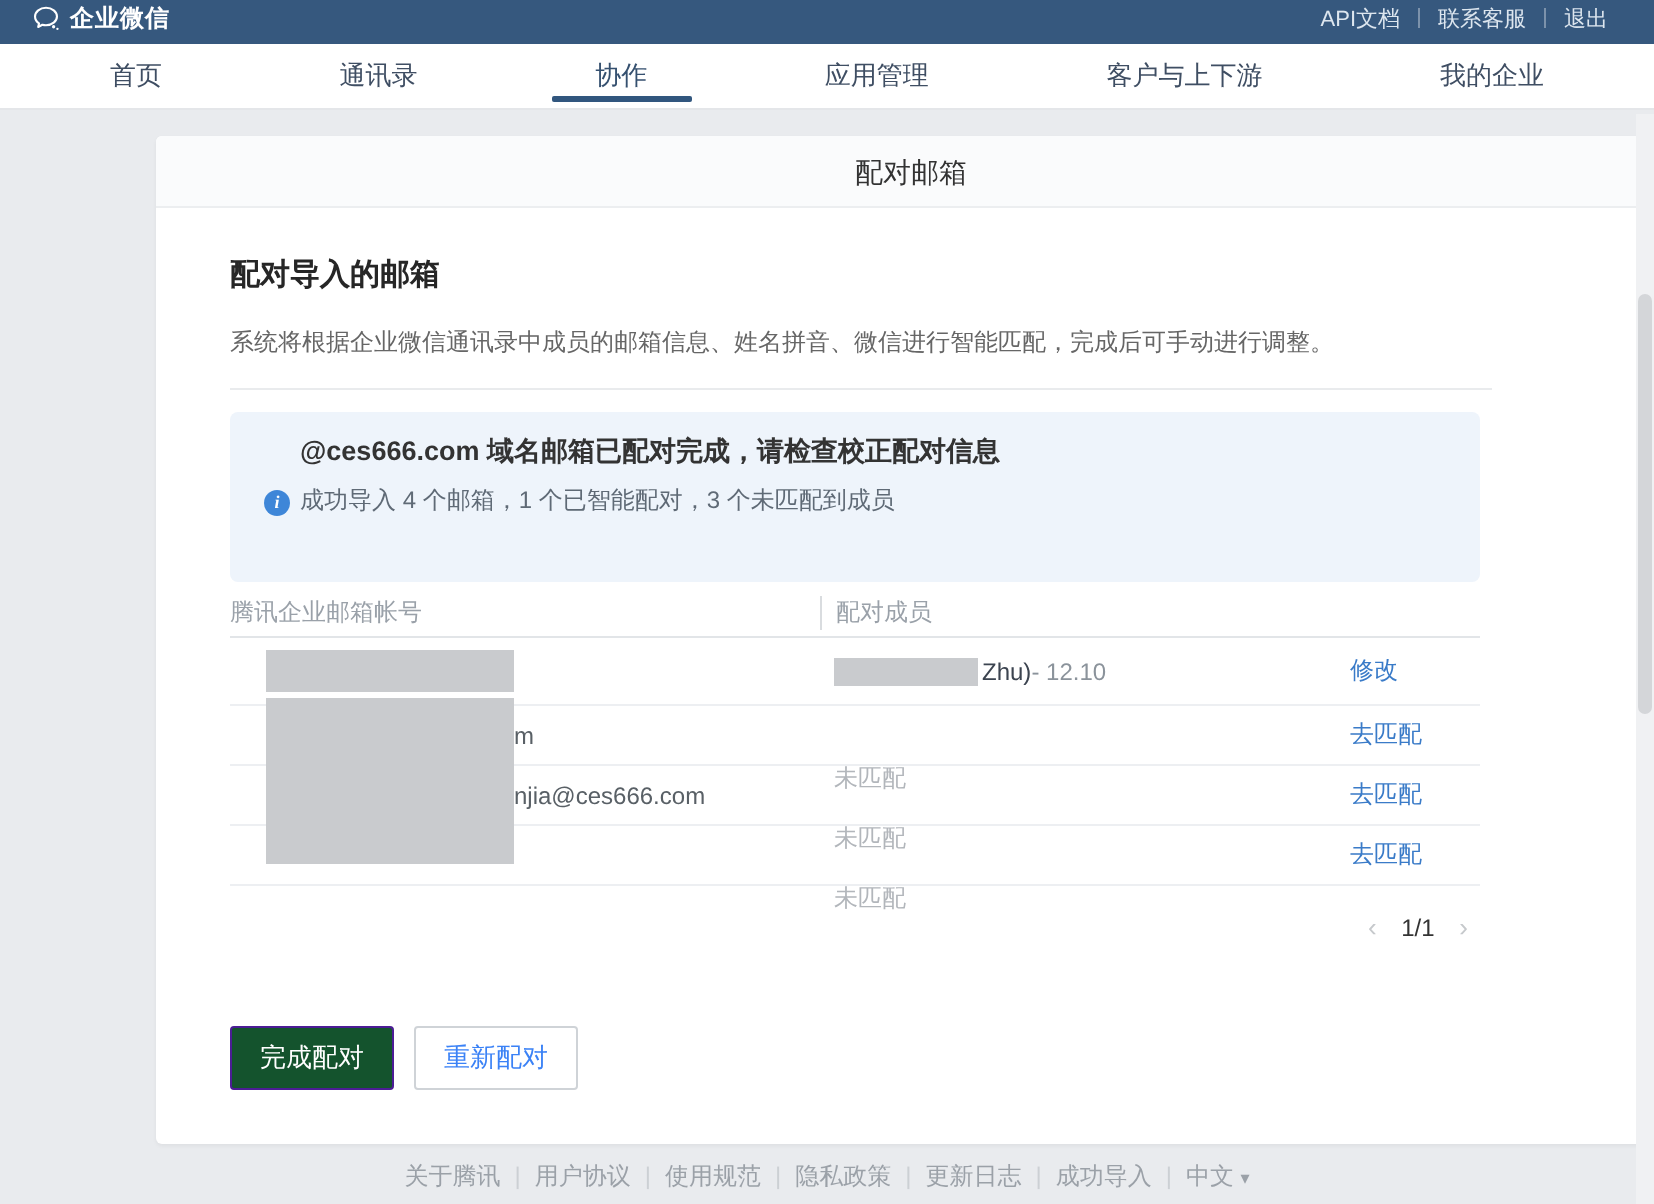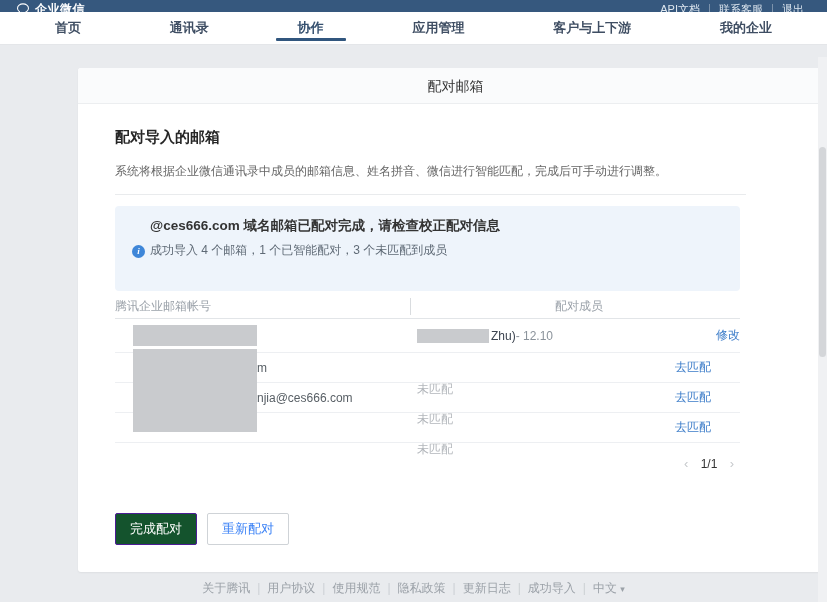--- a/index.html
+++ b/index.html
@@ -15,24 +15,24 @@
     background:#36587e; color:#fff; display:flex; align-items:center;
     justify-content:space-between; padding:0 14px 4px 16px;
   }
   .brand { display:flex; align-items:center; gap:5px; font-size:12px; font-weight:bold; letter-spacing:.5px; cursor:pointer; }
   .brand svg { display:block; }
   .topbar-links { display:flex; align-items:center; font-size:11px; color:#dde6ef; }
   .topbar-links a { cursor:pointer; padding:0 9px; }
   .tsep { width:1px; height:10px; background:rgba(255,255,255,.35); }
   
   .navbar {
-    position:absolute; top:12px; left:0; width:827px; height:33px;
+    position:absolute; top:22px; left:0; width:827px; height:33px;
     background:#fff; border-bottom:1px solid #e4e6e9;
     display:flex; align-items:center; justify-content:space-between;
-    padding:0 45px; font-size:13px; color:#3f4e63;font-weight:bold;
+    padding:0 45px; font-size:13px; color:#3f4e63;
   }
   .tab { position:relative; height:100%; display:flex; align-items:center; padding:0 10px; cursor:pointer; }
   .tab.active { color:#35506f; }
   .tab.active::after {
     content:""; position:absolute; left:-12px; right:-12px; bottom:3px;
     height:3px; background:#31567e; border-radius:1px;
   }
   
   .card {
     position:absolute; left:78px; top:68px; width:755px; height:504px;
@@ -56,23 +56,23 @@
     background:#3e86d8; color:#fff; font:italic bold 9px/13px "Liberation Serif",serif;
     text-align:center;
   }
   .notice-title { font-size:13.5px; font-weight:bold; color:#333; margin-bottom:5px; }
   .notice-line { font-size:12px; color:#5f6a76; line-height:20px; }
   .notice-link { color:#3e7dc7; font-weight:bold; cursor:pointer; }
   
   .table { position:relative; margin-top:7px; width:625px; }
   .thead { display:flex; font-size:12px; color:#9aa1a9; padding-bottom:3px; border-bottom:1px solid #e2e5e8; }
   .thead .c1 { width:295px; }
-  .thead .c2h { flex:1; border-left:1px solid #d9dcdf; padding-left:7px;text-align:center; }
+  .thead .c2h { flex:1; border-left:1px solid #d9dcdf; padding-left:7px; }
   .row { display:flex; align-items:center; height:30px; border-bottom:1px solid #edeff2; font-size:12px; }
-  .row.r1 { height:34px;text-align:right; }
+  .row.r1 { height:34px; }
   .row .c1 { width:295px; display:flex; align-items:center; }
   .row .c2 { flex:1; padding-left:7px; display:flex; align-items:center; }
   .row .c3 { width:65px; }
   .link { color:#3a7bc8; cursor:pointer; text-decoration:none; }
   .status { color:#b2b6bb;margin-top:44px; }
   .member-name { color:#3c4450; }
   .member-suffix { color:#8b939b; }
   .frag { color:#596066; margin-left:142px; }
   .redact { background:#c9cbce; display:inline-block; }
   .rb1 { width:124px; height:21px; margin-left:18px; }

